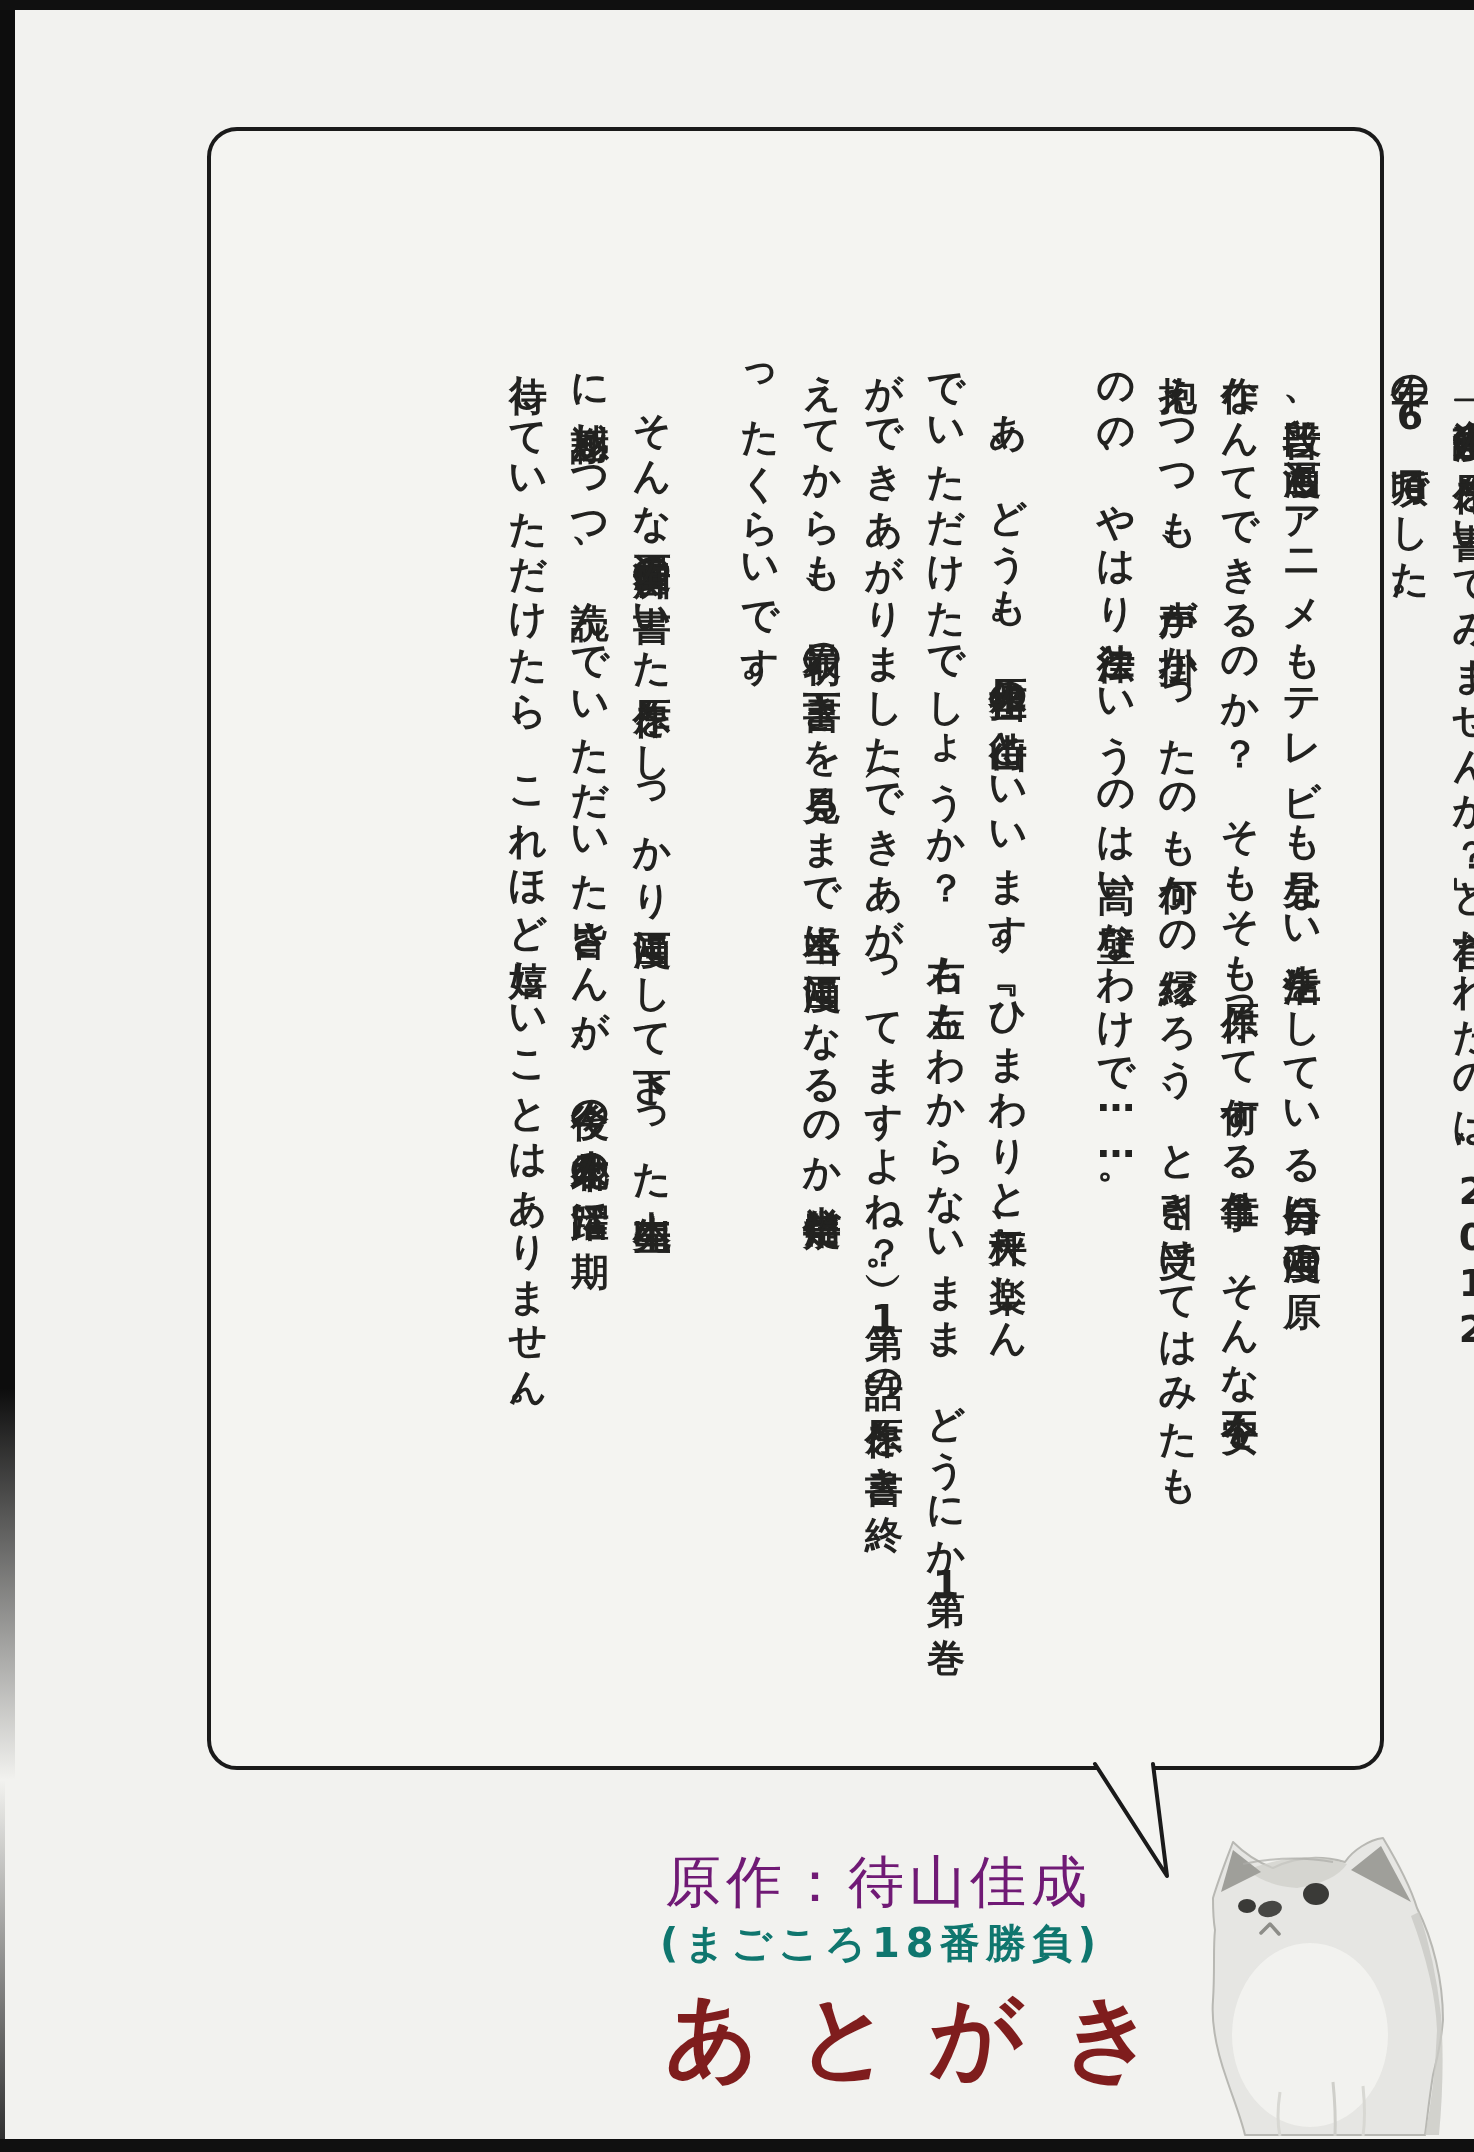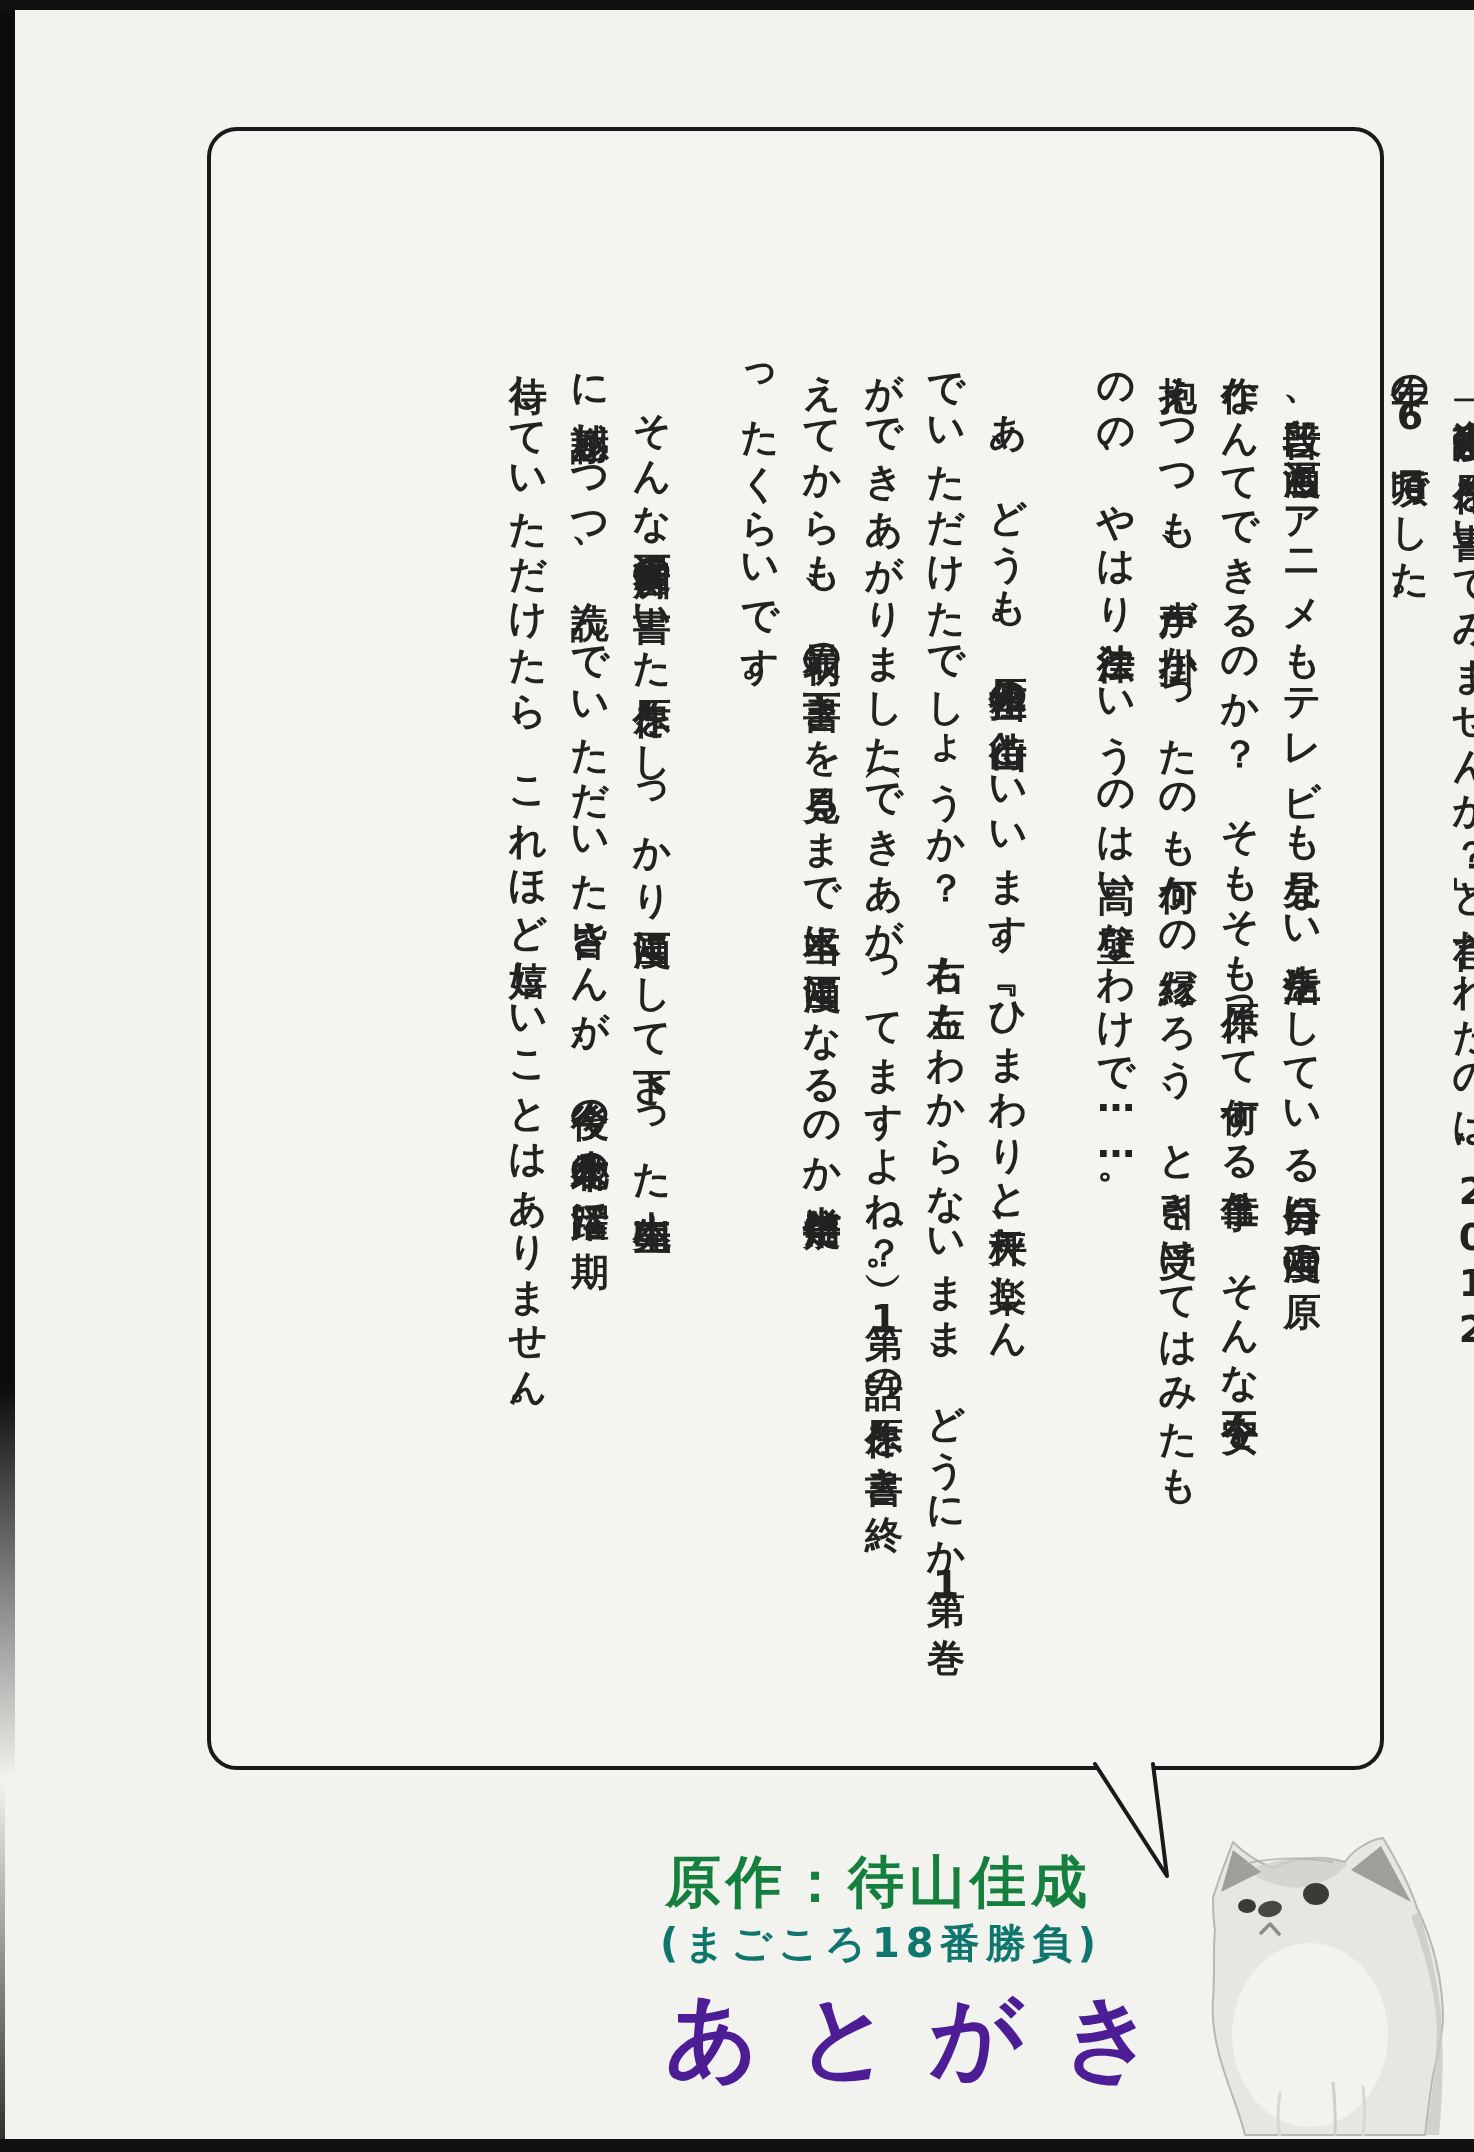--- a/index.html
+++ b/index.html
@@ -29,29 +29,29 @@
     writing-mode:vertical-rl;text-orientation:upright;
     font-size:38px;line-height:62px;letter-spacing:2px;
     font-weight:600;color:#222220;overflow:visible;
   }
   .vtext p{margin:0;padding:0;}
   .vtext p + p{margin-block-start:46px;}
   .vline{display:block;white-space:pre;}
 
   .credit-line1{
     position:absolute;left:665px;top:1845px;
-    font-size:56px;font-weight:700;letter-spacing:5px;color:#15803d;white-space:pre;
+    font-size:56px;font-weight:400;letter-spacing:5px;color:#701a75;white-space:pre;
   }
   .credit-line2{
     position:absolute;left:660px;top:1916px;
     font-size:40px;font-weight:600;letter-spacing:6px;color:#0f766e;white-space:pre;
   }
   .afterword-title{
     position:absolute;left:665px;top:1975px;
-    font-size:92px;font-weight:700;letter-spacing:38px;color:#4c1d95;white-space:pre;
+    font-size:92px;font-weight:700;letter-spacing:38px;color:#7f1d1d;white-space:pre;
   }
   .dog{position:absolute;left:1185px;top:1830px;width:280px;height:309px;}
 </style>
 </head>
 <body>
 
 <div class="edge-bar edge-top"></div>
 <div class="edge-bar edge-bottom"></div>
 <div class="edge-right"></div>
 <div class="edge-left"></div>

